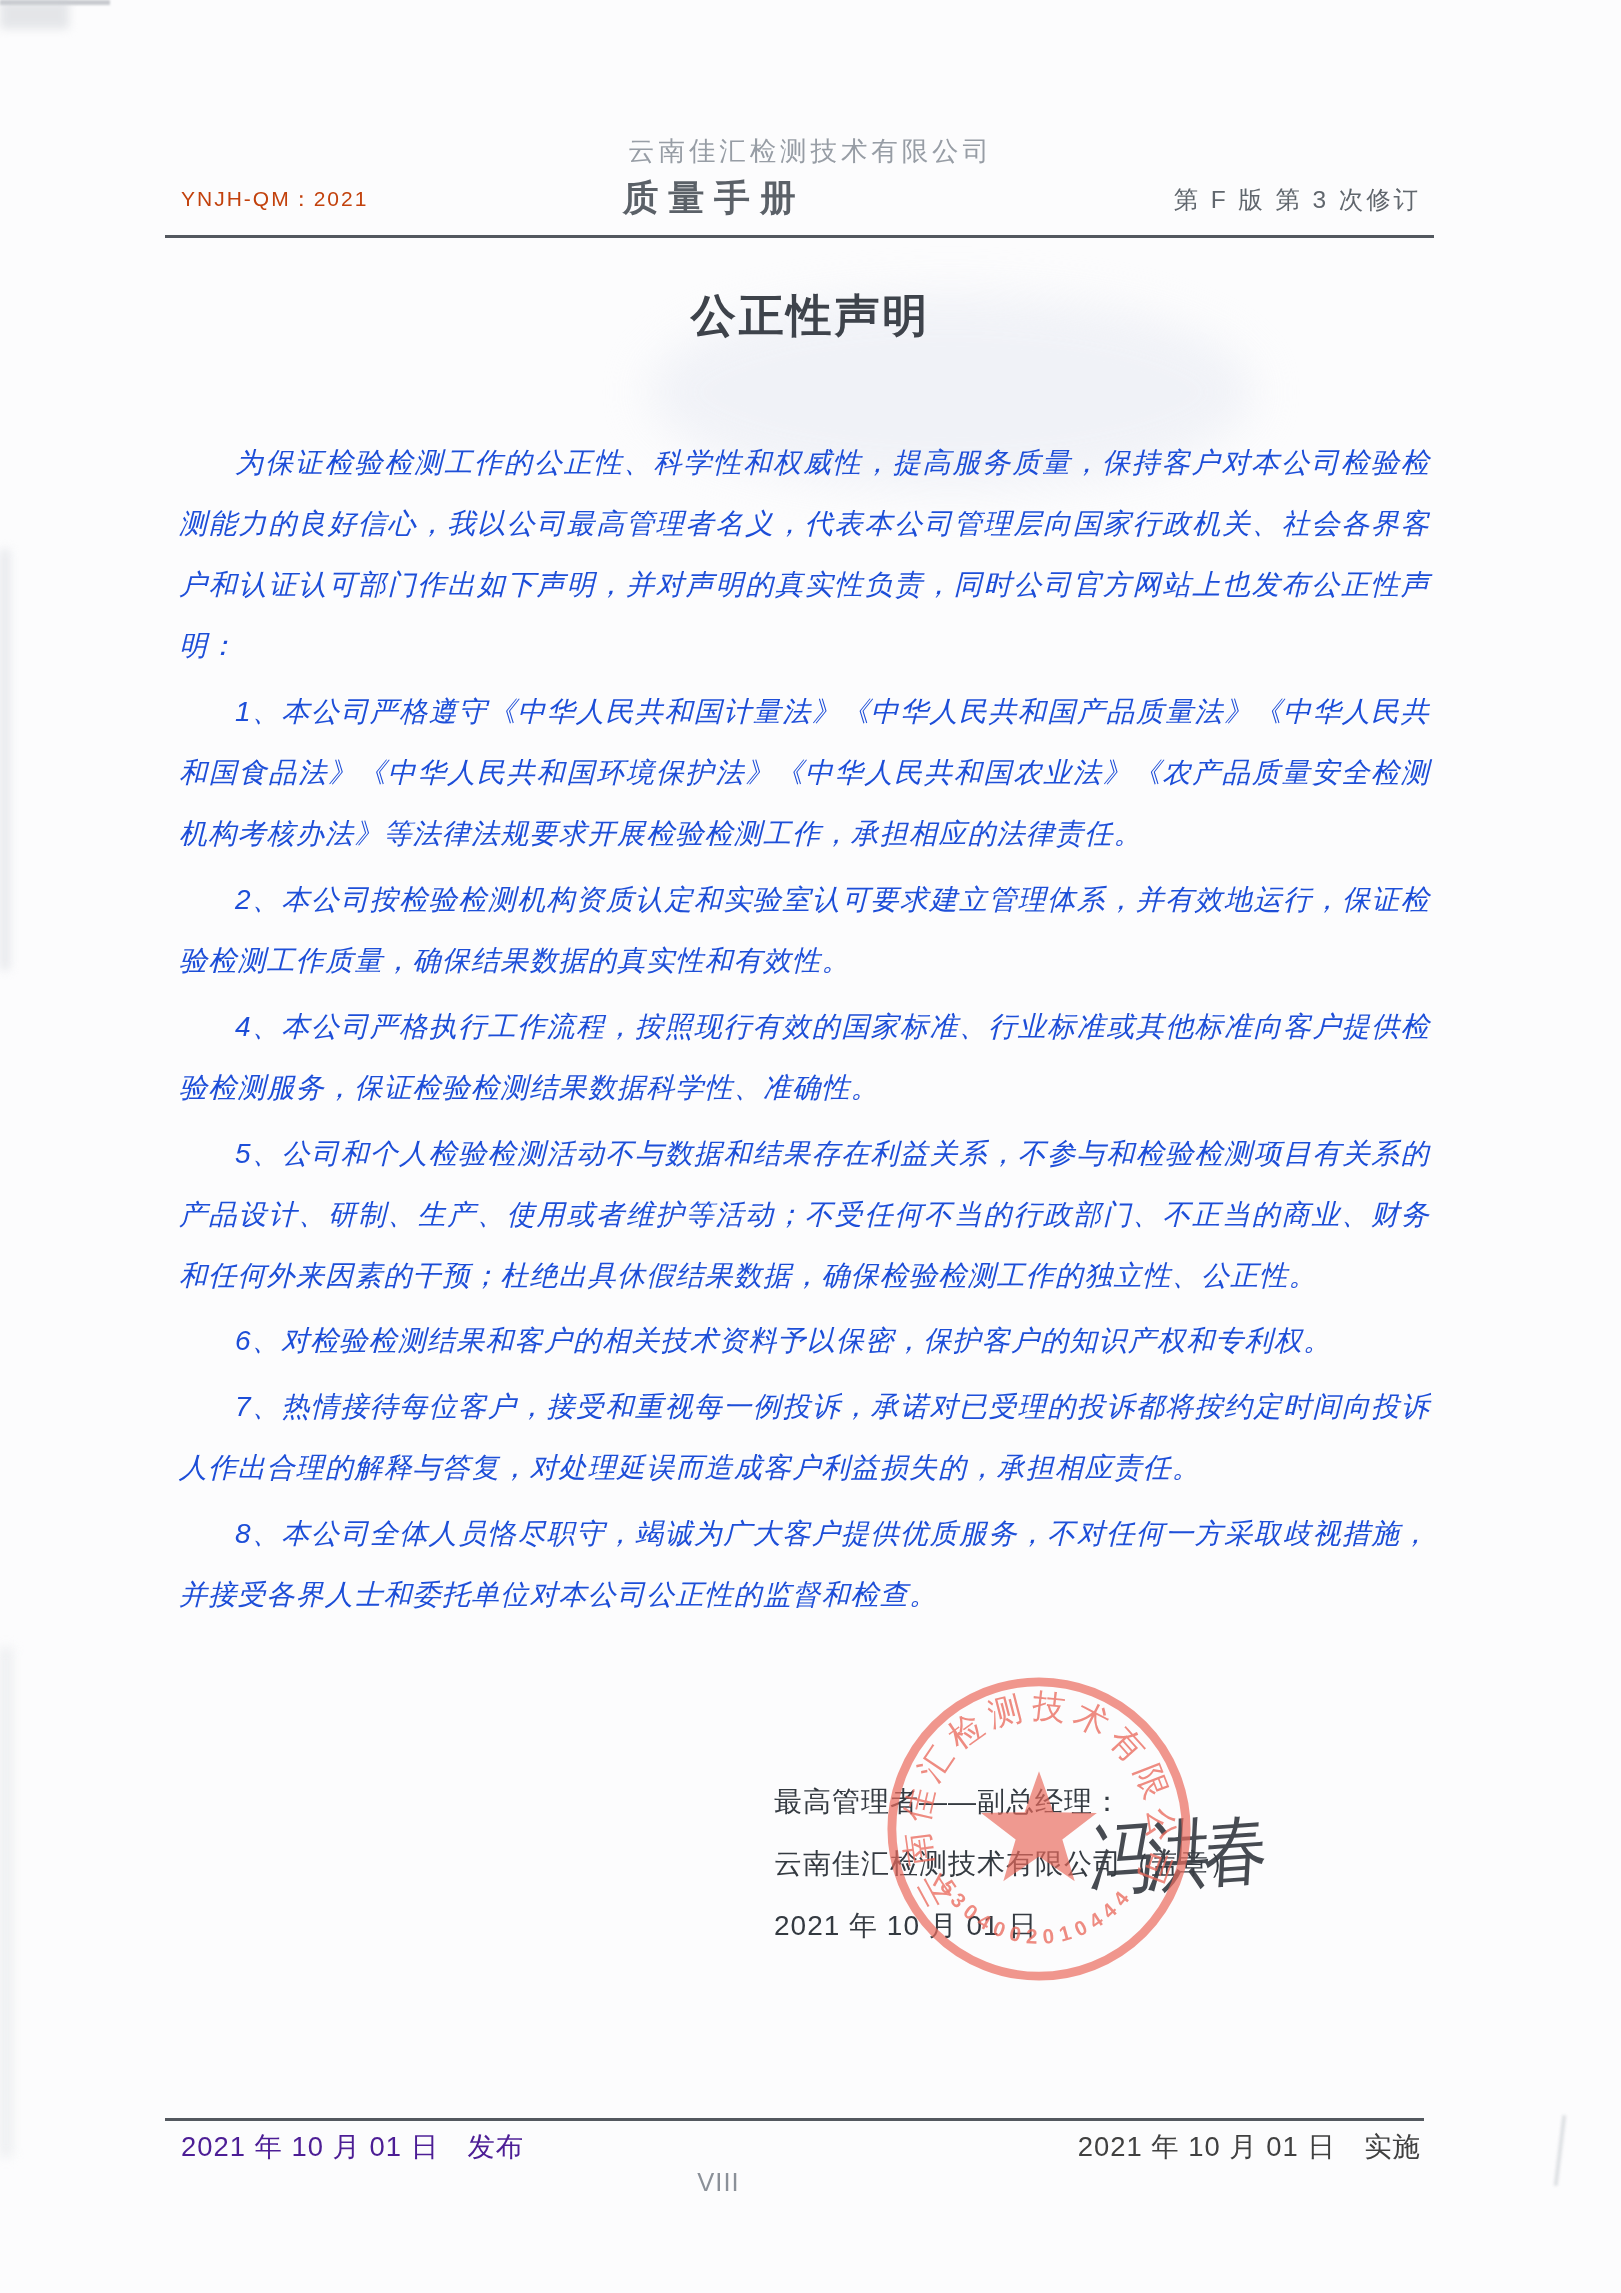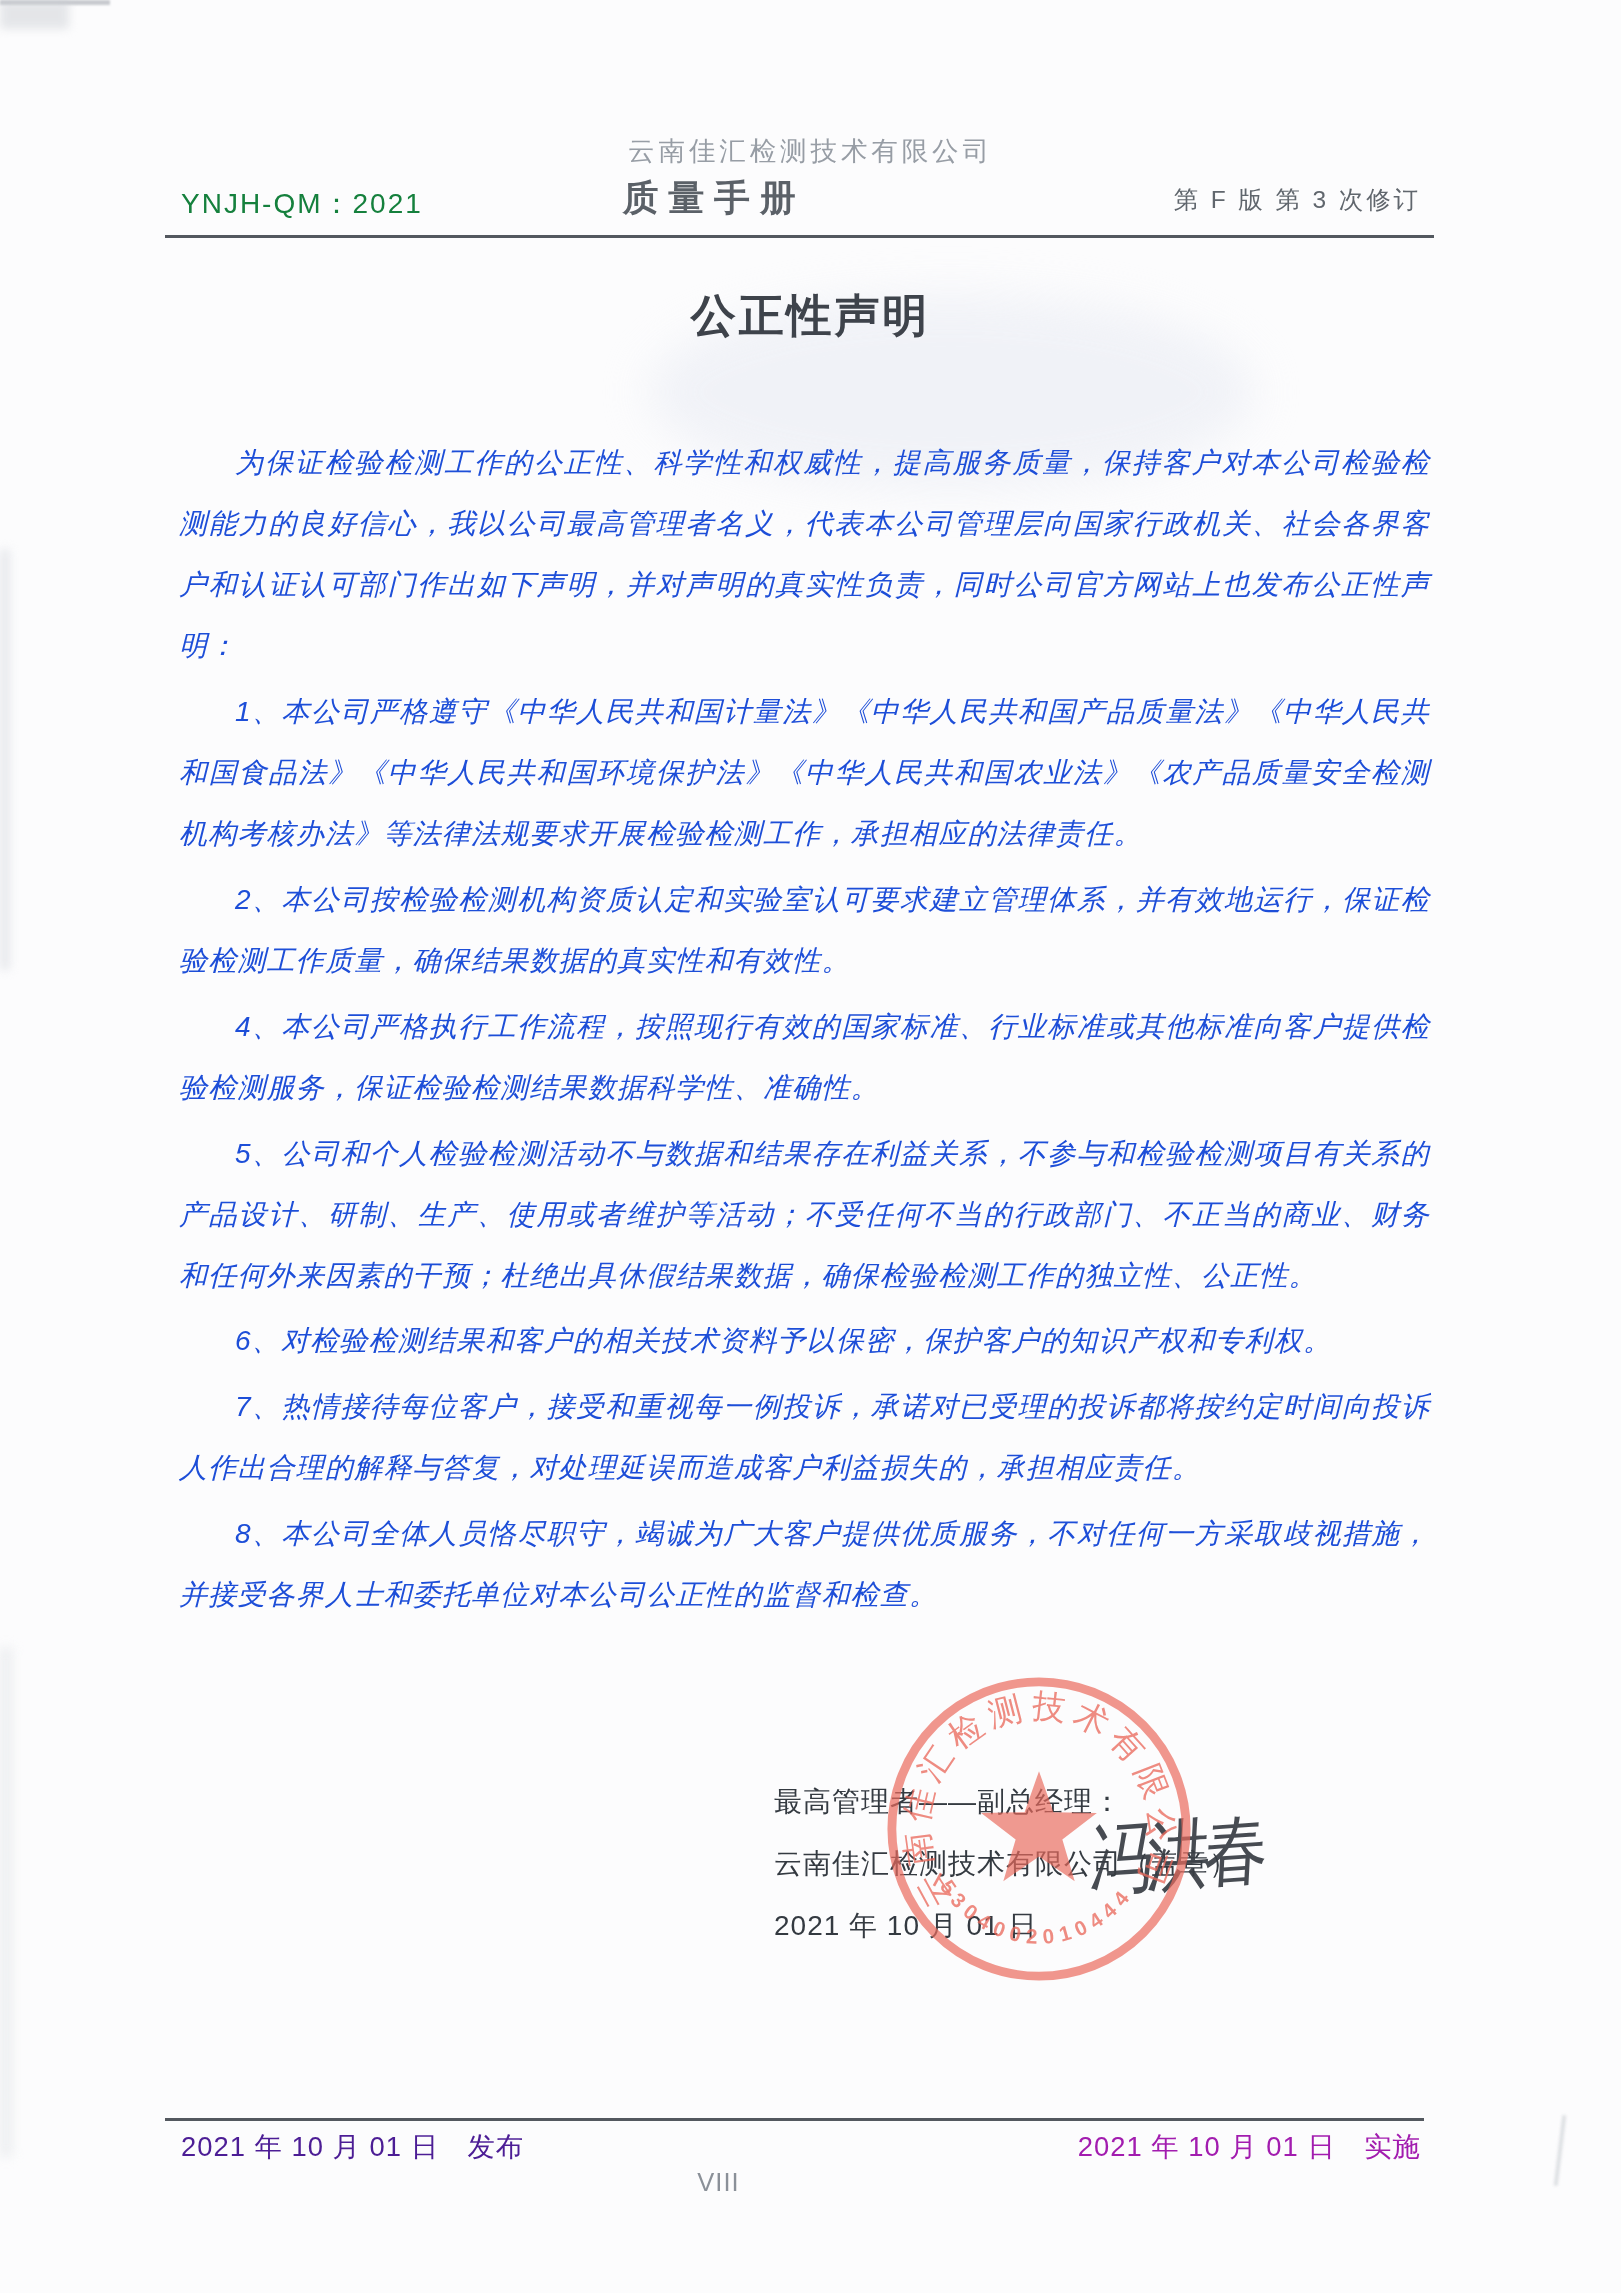--- a/index.html
+++ b/index.html
@@ -21,21 +21,21 @@
   .left-streak-2{left:0;top:1647px;width:11.8px;height:510px;background:#e5e7ea;opacity:.7;filter:blur(5.9px);}
   .title-shadow{left:647px;top:294px;width:608px;height:196px;background:#eef0f6;opacity:.8;filter:blur(21.6px);border-radius:50%;}
   .right-scratch{left:1558px;top:2115px;width:3.9px;height:71px;background:#d6d9dd;opacity:.8;filter:blur(1.5px);transform:rotate(7deg);}
   
   .company-top{
     position:absolute;left:0;top:133px;width:1621px;
     text-align:center;font-size:26.5px;letter-spacing:3.9px;color:#979da5;
   }
   .doc-code{
     position:absolute;left:181px;top:185px;
-    font-size:28px;letter-spacing:2px;color:#15803d;
+    font-size:21px;letter-spacing:2px;color:#c2410c;
   }
   .manual-title{
     position:absolute;left:0;top:174px;width:1428px;
     text-align:center;font-size:36px;font-weight:600;letter-spacing:9.8px;color:#5b6168;
   }
   .version{
     position:absolute;left:1029px;top:183px;width:392px;
     text-align:right;font-size:24.5px;letter-spacing:2.9px;color:#60666d;
   }
   .rule{position:absolute;height:2.9px;background:#53585f;}
@@ -72,21 +72,21 @@
   .seal text{font-family:"Liberation Sans","DejaVu Sans",sans-serif;}
   .seal .ring-text{font-size:34px;letter-spacing:7px;fill:#ea6a5d;}
   .seal .serial-text{font-size:21px;font-weight:bold;letter-spacing:6.5px;fill:#ea6a5d;}
   
   .footer-left{
     position:absolute;left:181px;top:2129px;
     font-size:27.4px;letter-spacing:1px;color:#4c1d95;
   }
   .footer-right{
     position:absolute;left:1029px;top:2129px;width:392px;text-align:right;
-    font-size:27.4px;letter-spacing:1px;color:#a21caf;
+    font-size:27.4px;letter-spacing:1px;color:#404040;
   }
   .page-number{
     position:absolute;left:0;top:2168px;width:1437px;text-align:center;
     font-size:25.5px;letter-spacing:1px;color:#8a9098;
   }
 </style>
 </head>
 <body>
 
 <div class="page">

